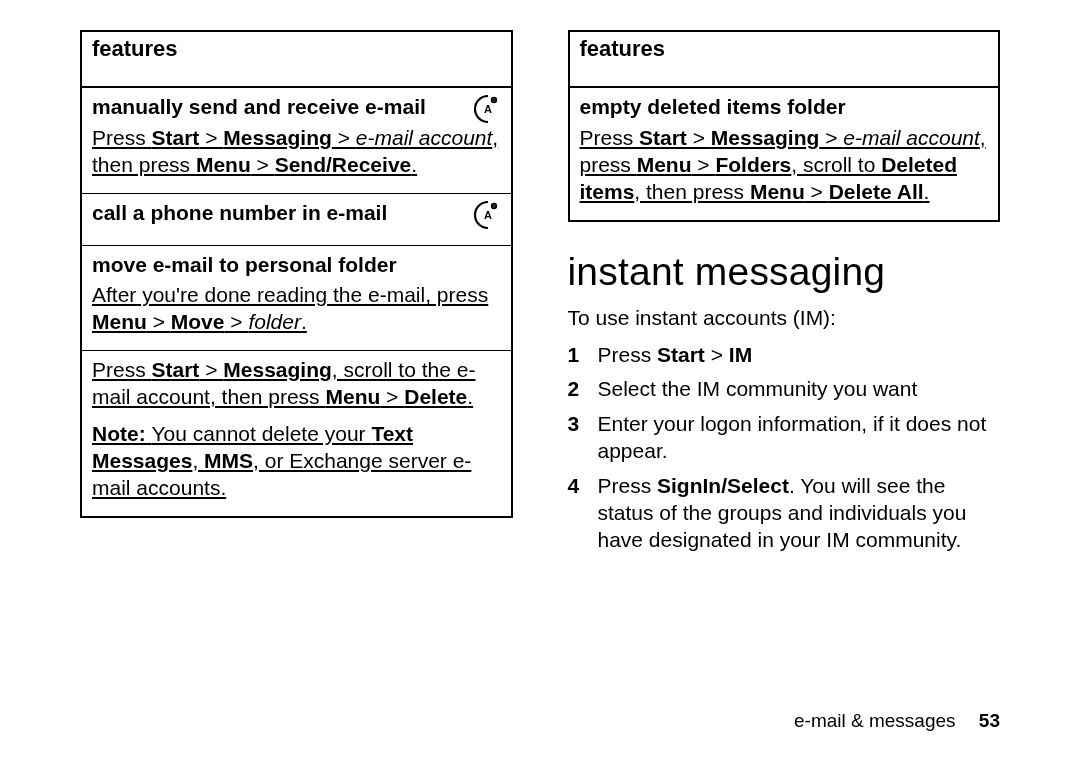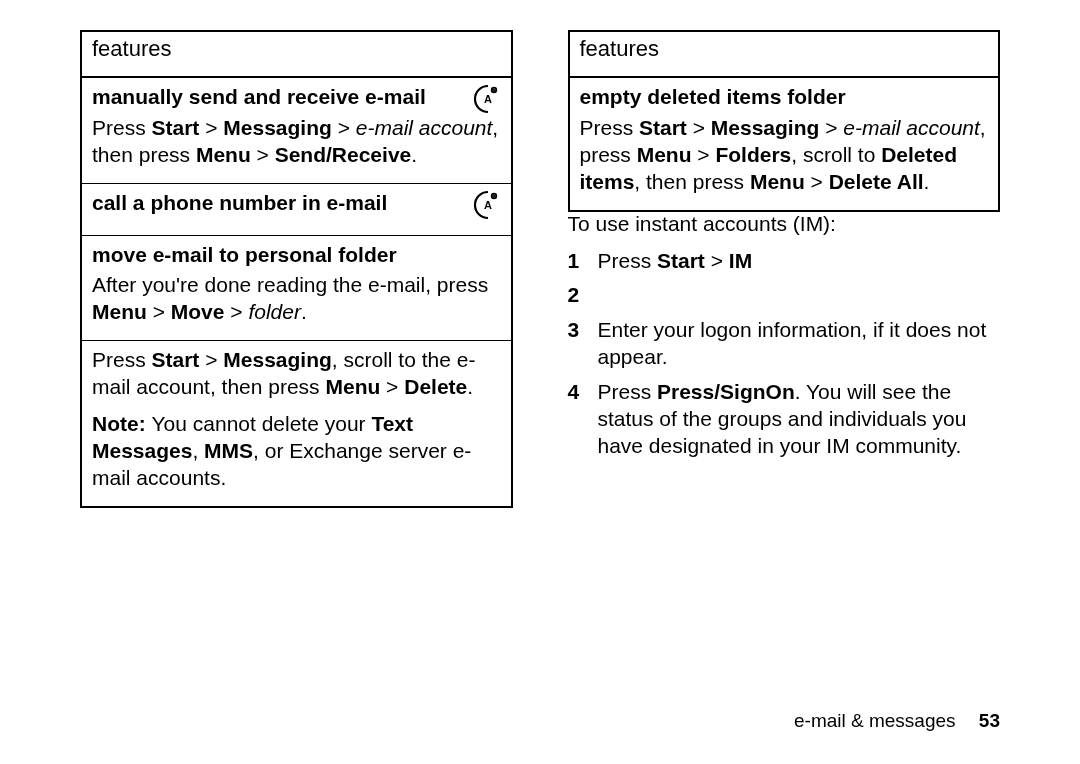--- a/index.html
+++ b/index.html
@@ -15,40 +15,40 @@
       gap: 55px;
     }
     .col { width: 435px; }
 
     .feat-table {
       border: 2px solid #000;
       width: 100%;
     }
     .feat-header {
       border-bottom: 2px solid #000;
-      padding: 4px 10px 14px 10px;
-      font-weight: normal;
+      padding: 4px 10px 24px 10px;
+      font-weight: bold;
       font-size: 22px;
     }
     .feat-row {
       border-bottom: 1px solid #000;
       padding: 6px 10px 14px 10px;
       font-size: 21px;
       line-height: 1.28;
       position: relative;
     }
     .feat-row:last-child { border-bottom: none; }
     .feat-title {
       font-weight: bold;
       font-size: 21px;
       padding-right: 40px;
       display: block;
       margin-bottom: 4px;
     }
-    .feat-body { font-weight: normal; }
+    .feat-body { font-weight: normal; text-decoration: underline; }
     .b { font-weight: bold; }
     .i { font-style: italic; }
 
     .moon-icon {
       position: absolute;
       top: 6px;
       right: 8px;
       width: 30px; height: 30px;
     }
 
@@ -145,36 +145,38 @@
     <div class="feat-table">
       <div class="feat-header">features</div>
       <div class="feat-row">
         <span class="feat-title">empty deleted items folder</span>
         <span class="feat-body">
           <span>Press </span><span class="b">Start</span><span> &gt; </span><span class="b">Messaging</span><span> &gt; </span><span class="i">e-mail account</span><span>, press </span><span class="b">Menu</span><span> &gt; </span><span class="b">Folders</span><span>, scroll to </span><span class="b">Deleted items</span><span>, then press </span><span class="b">Menu</span><span> &gt; </span><span class="b">Delete All</span><span>.</span>
         </span>
       </div>
     </div>
 
+    <h2 class="section">instant messaging</h2>
     <p class="intro">To use instant accounts (IM):</p>
     <ol class="steps">
       <li>
         <span class="step-num">1</span>
         <span><span>Press </span><span class="b">Start</span><span> &gt; </span><span class="b">IM</span></span>
       </li>
       <li>
         <span class="step-num">2</span>
+        <span>Select the IM community you want</span>
       </li>
       <li>
         <span class="step-num">3</span>
         <span>Enter your logon information, if it does not appear.</span>
       </li>
       <li>
         <span class="step-num">4</span>
-        <span><span>Press </span><span class="b">Press/SignOn</span><span>. You will see the status of the groups and individuals you have designated in your IM community.</span></span>
+        <span><span>Press </span><span class="b">SignIn/Select</span><span>. You will see the status of the groups and individuals you have designated in your IM community.</span></span>
       </li>
     </ol>
   </div>
 
 </div>
 
 <div class="footer">
   <span>e-mail &amp; messages</span>
   <span class="pg">53</span>
 </div>

